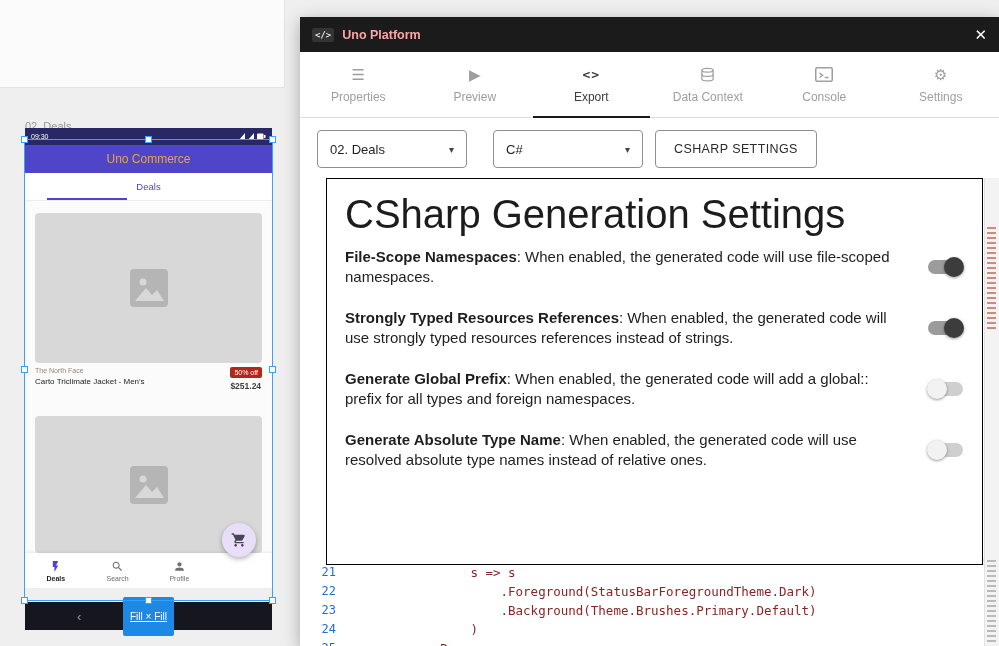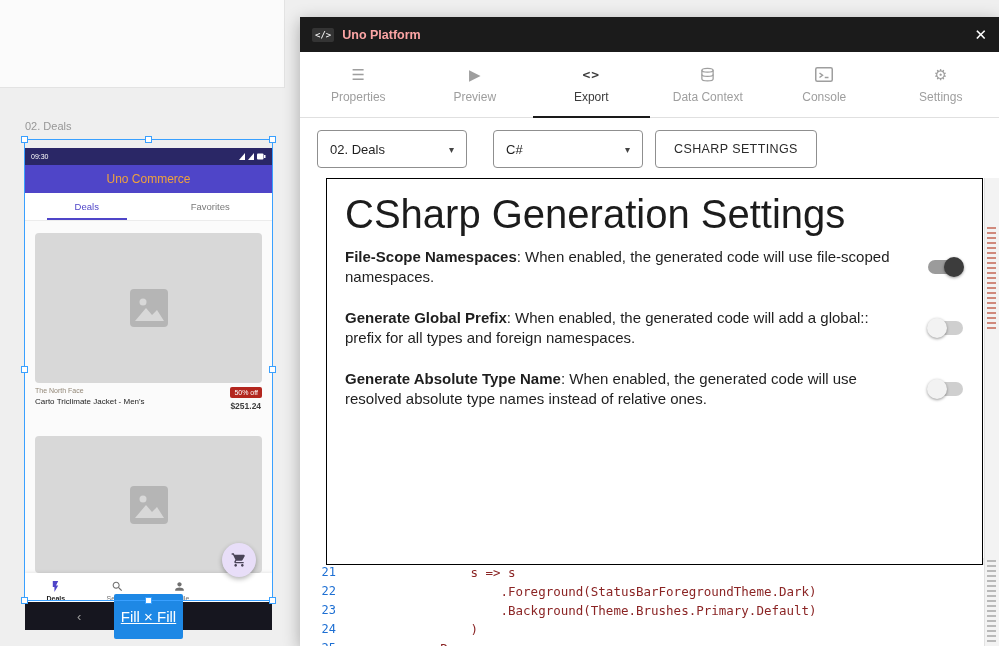--- a/index.html
+++ b/index.html
@@ -9,21 +9,21 @@
     background:#efefef; position:relative; overflow:hidden; color:#222;
   }
   .stage { position:absolute; inset:0; }
 
   
   .canvas-white-block { position:absolute; left:0; top:0; width:285px; height:88px;
     background:#fbfbfb; border-right:1px solid #e3e3e3; border-bottom:1px solid #e3e3e3; }
   .artboard-label { position:absolute; left:25px; top:120px; font-size:11px; color:#979797; }
 
   
-  .phone { position:absolute; left:25px; top:148px; width:247px; height:460px; background:#0ea5e9; overflow:hidden; }
+  .phone { position:absolute; left:25px; top:128px; width:247px; height:460px; background:#0ea5e9; overflow:hidden; }
   .status-bar { height:17px; background:#2a2766; color:#fff; display:flex; align-items:center;
     justify-content:space-between; padding:0 6px; font-size:7px; }
   .app-bar { height:28px; background:#4f45c8; display:flex; align-items:center; justify-content:center; }
   .app-bar-title { color:#efa23d; font-size:12px; }
   .shop-tabs { height:28px; background:#fff; display:flex; border-bottom:1px solid #ececec; position:relative; }
   .shop-tab { flex:1; display:flex; align-items:center; justify-content:center; font-size:9.5px; color:#7a7a7a; position:relative; }
   .shop-tab.active { color:#4f45c8; }
   .shop-tab.active::after { content:""; position:absolute; bottom:0; left:22px; width:80px; height:2px; background:#4f45c8; }
   .phone-content { position:relative; height:352px; background:#fbfbfb; }
   .product-card { position:absolute; left:10px; width:227px; background:#d8d8d8; border-radius:4px;
@@ -39,21 +39,21 @@
   .fab { position:absolute; left:197px; top:322px; width:34px; height:34px; border-radius:50%;
     background:#e8def8; display:flex; align-items:center; justify-content:center; box-shadow:0 2px 5px rgba(0,0,0,.3); z-index:3; }
   .bottom-nav { height:35px; background:#fff; display:flex; box-shadow:0 -1px 3px rgba(0,0,0,.08); position:relative; }
   .nav-item { flex:1; display:flex; flex-direction:column; align-items:center; justify-content:center; gap:2px; }
   .nav-label { font-size:7px; color:#6f6f6f; }
   .nav-item.active .nav-label { color:#1d1d1d; font-weight:bold; }
 
   .phone-footer { position:absolute; left:25px; top:602px; width:247px; height:28px; background:#16161f;
     display:flex; align-items:center; justify-content:center; }
   .footer-chevron { position:absolute; left:52px; color:#9a9a9a; font-size:13px; }
-  .fill-badge { background:#1e88e5; color:#fff; font-size:15px; padding:14px 7px; border-radius:2px;text-decoration:underline; }
+  .fill-badge { background:#1e88e5; color:#fff; font-size:10px; padding:14px 7px; border-radius:2px;text-decoration:underline; }
 
   
   .selection { position:absolute; left:24px; top:139px; width:249px; height:462px;
     border:1px solid #39a0ff; pointer-events:none; }
   .handle { position:absolute; width:7px; height:7px; background:#fff; border:1px solid #39a0ff; }
   .h-tl { left:-4px; top:-4px; } .h-tc { left:calc(50% - 4px); top:-4px; } .h-tr { right:-4px; top:-4px; }
   .h-ml { left:-4px; top:calc(50% - 4px); } .h-mr { right:-4px; top:calc(50% - 4px); }
   .h-bl { left:-4px; bottom:-4px; } .h-bc { left:calc(50% - 4px); bottom:-4px; } .h-br { right:-4px; bottom:-4px; }
 
   
@@ -130,21 +130,20 @@
           <rect x="19" y="1.5" width="6.5" height="6" rx="1"></rect>
           <rect x="26" y="3" width="1.5" height="3"></rect>
         </svg>
       </span>
     </div>
     <div class="app-bar">
       <span class="app-bar-title">Uno Commerce</span>
     </div>
     <div class="shop-tabs">
       <div class="shop-tab active">Deals</div>
-      <div class="shop-tab">Favorites</div>
     </div>
     <div class="phone-content">
       <div class="product-card card-1">
         <svg width="46" height="46" viewBox="0 0 46 46">
           <rect x="4" y="4" width="38" height="38" rx="4" fill="#b5b5b5"></rect>
           <circle cx="17" cy="17" r="3.5" fill="#d8d8d8"></circle>
           <path d="M9 36 L20 23 L26 30 L31 25 L38 36 Z" fill="#d8d8d8"></path>
         </svg>
       </div>
       <div class="product-info">
@@ -301,20 +300,27 @@
       <div class="modal-title">CSharp Generation Settings</div>
 
       <div class="setting-row">
         <p class="setting-text"><b>File-Scope Namespaces</b><span>: When enabled, the generated code will use file-scoped namespaces.</span></p>
         <div class="switch" data-state="on">
           <div class="track"></div>
           <div class="thumb"></div>
         </div>
       </div>
 
+      <div class="setting-row">
+        <p class="setting-text"><b>Strongly Typed Resources References</b><span>: When enabled, the generated code will use strongly typed resources references instead of strings.</span></p>
+        <div class="switch" data-state="on">
+          <div class="track"></div>
+          <div class="thumb"></div>
+        </div>
+      </div>
 
       <div class="setting-row">
         <p class="setting-text"><b>Generate Global Prefix</b><span>: When enabled, the generated code will add a global:: prefix for all types and foreign namespaces.</span></p>
         <div class="switch" data-state="off">
           <div class="track"></div>
           <div class="thumb"></div>
         </div>
       </div>
 
 

